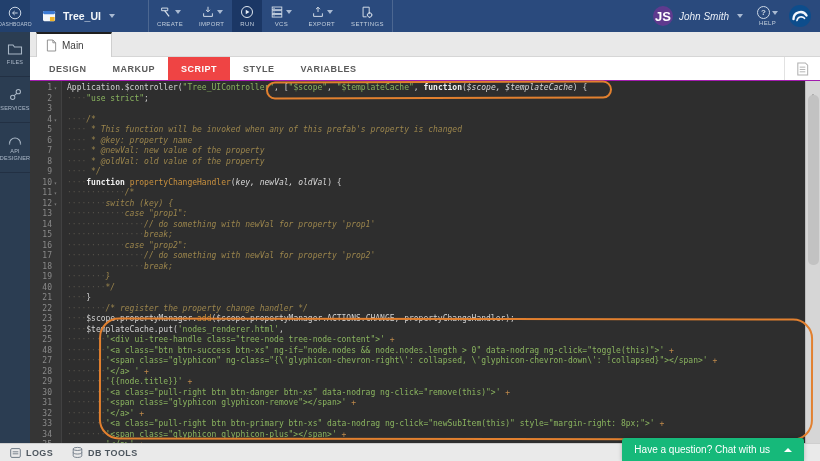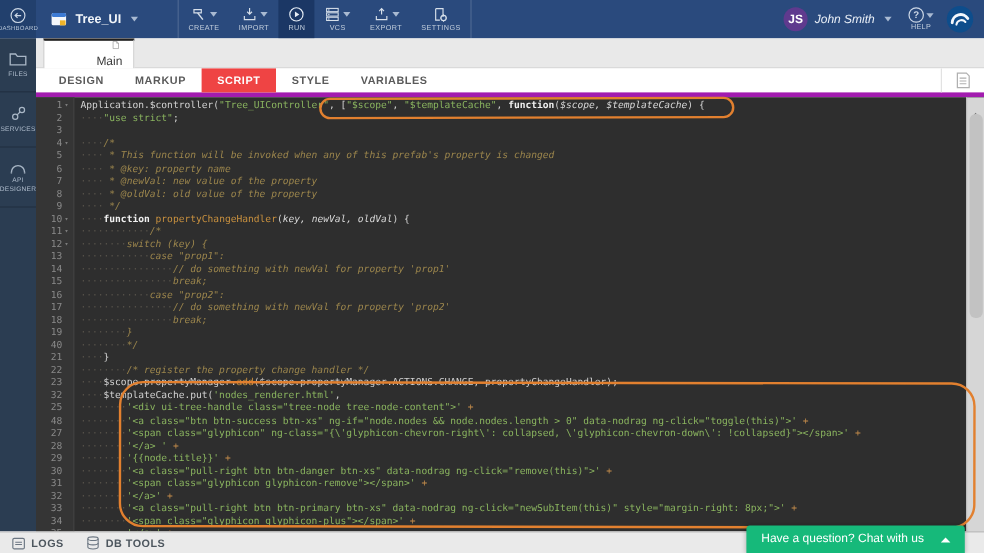--- a/index.html
+++ b/index.html
@@ -27,21 +27,21 @@
     display:flex; flex-direction:column; align-items:center; justify-content:center;
     gap:2px; padding:0 8px; cursor:pointer;
   }
   .tbtn .icorow { display:flex; align-items:center; height:14px; }
   .tlbl { font-size:6px; color:#c3cfdd; letter-spacing:.35px; }
   .tbtn.active { background:#1b3765; }
   .tb-space { flex:1; }
   .user { display:flex; align-items:center; gap:6px; padding:0 8px; cursor:pointer; }
   .avatar {
     width:20px; height:20px; border-radius:50%; background:#5f3a8e; color:#fff;
-    font-size:10px; font-weight:bold; display:flex; align-items:center; justify-content:center;
+    font-size:13px; font-weight:bold; display:flex; align-items:center; justify-content:center;
   }
   .uname { font-size:10px; color:#e9eff7;font-style:italic; }
   .helpbtn { display:flex; flex-direction:column; align-items:center; justify-content:center; padding:0 6px; cursor:pointer; }
   .helpico { display:flex; align-items:center; }
   .help-q {
     width:13px; height:13px; border:1.1px solid #cdd8e6; border-radius:50%;
     font-size:8px; color:#cdd8e6; display:flex; align-items:center; justify-content:center; font-weight:bold;
   }
   .hlbl { font-size:6px; color:#c3cfdd; letter-spacing:.3px; margin-top:1px; }
   .logo { display:flex; align-items:center; padding:0 8px 0 4px; }
@@ -58,28 +58,28 @@
   .side-lbl { font-size:5.5px; color:#aebbcb; letter-spacing:.2px; text-align:center; line-height:1.25; }
 
   
   .tabstrip {
     position:absolute; left:30px; top:32px; width:790px; height:25px;
     background:#e9e9e9; border-bottom:1px solid #d6d6d6;
   }
   .main-tab {
     position:absolute; left:6px; top:0; width:76px; height:25px; background:#ffffff;
     border-top:2px solid #1f1f1f; border-left:1px solid #cfcfcf; border-right:1px solid #cfcfcf;
-    display:flex; align-items:flex-end; gap:5px; padding:0 9px; cursor:pointer;flex-direction:column;
+    display:flex; align-items:center; gap:5px; padding:0 9px; cursor:pointer;
   }
   .main-tab-lbl { font-size:10px; color:#3c3c3c; }
 
   
   .subtabs {
     position:absolute; left:30px; top:57px; width:790px; height:24px;
-    background:#ffffff; border-bottom:4px solid #a21caf;
+    background:#ffffff; border-bottom:1px solid #a21caf;
     display:flex; align-items:stretch; padding-left:6px;
   }
   .subtab {
     display:flex; align-items:center; padding:0 13px; font-size:9px; font-weight:bold;
     color:#5a5a5a; letter-spacing:.5px; cursor:pointer;
   }
   .subtab.active { background:#ef4444; color:#fdfdfd; }
   .subtabs .right-ico { margin-left:auto; display:flex; align-items:center; padding:0 10px; border-left:1px solid #e2e2e2; cursor:pointer; }
 
   

